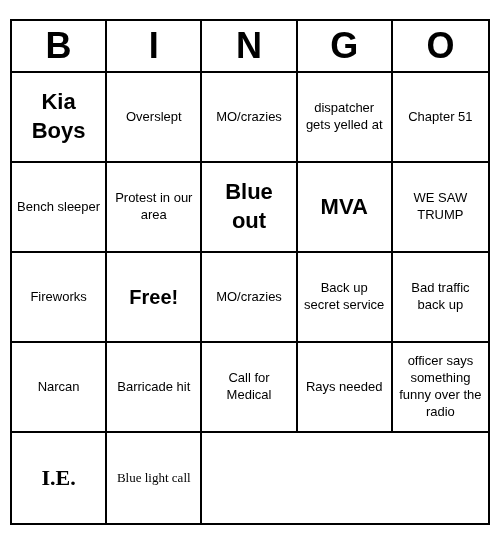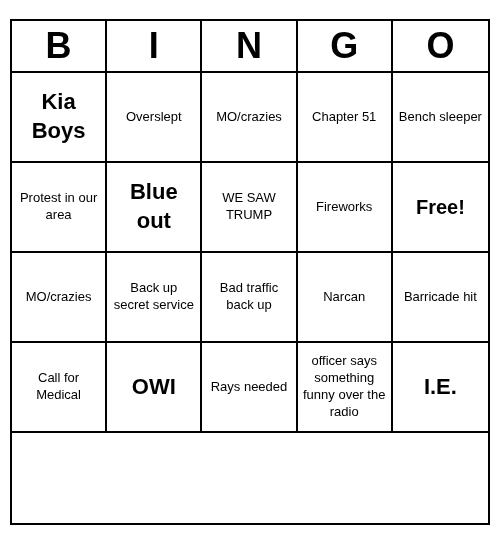--- a/index.html
+++ b/index.html
@@ -87,31 +87,33 @@
     <div class="bingo-header-cell">B</div>
     <div class="bingo-header-cell">I</div>
     <div class="bingo-header-cell">N</div>
     <div class="bingo-header-cell">G</div>
     <div class="bingo-header-cell">O</div>
   </div>
   <div class="bingo-grid" id="grid">
   <div class="bingo-cell large-text">Kia Boys</div>
       <div class="bingo-cell">Overslept</div>
       <div class="bingo-cell">MO/crazies</div>
+      <div class="bingo-cell">dispatcher gets yelled at</div>
       <div class="bingo-cell">Chapter 51</div>
       <div class="bingo-cell">Bench sleeper</div>
       <div class="bingo-cell">Protest in our area</div>
       <div class="bingo-cell large-text">Blue out</div>
+      <div class="bingo-cell large-text">MVA</div>
       <div class="bingo-cell">WE SAW TRUMP</div>
       <div class="bingo-cell">Fireworks</div>
       <div class="bingo-cell free">Free!</div>
       <div class="bingo-cell">MO/crazies</div>
       <div class="bingo-cell">Back up secret service</div>
       <div class="bingo-cell">Bad traffic back up</div>
       <div class="bingo-cell">Narcan</div>
       <div class="bingo-cell">Barricade hit</div>
       <div class="bingo-cell">Call for Medical</div>
-      <div class="bingo-cell large-text">OWI</div>
       <div class="bingo-cell">Rays needed</div>
       <div class="bingo-cell">officer says something funny over the radio</div>
       <div class="bingo-cell large-text">I.E.</div>
+      <div class="bingo-cell">Blue light call</div>
     </div>
 </div>
 
 </body></html>

